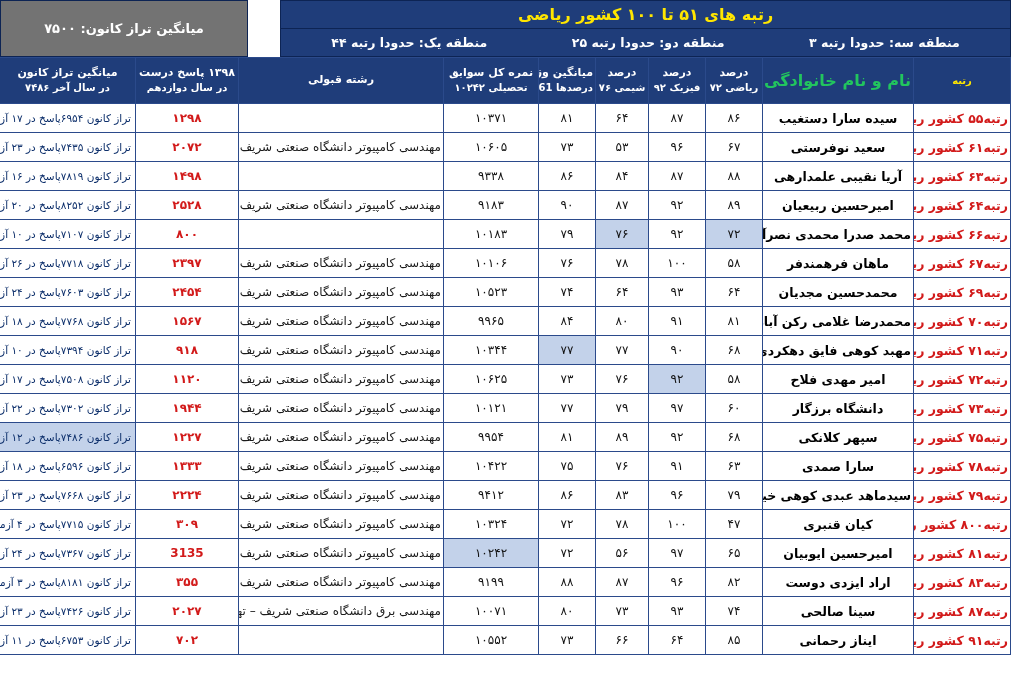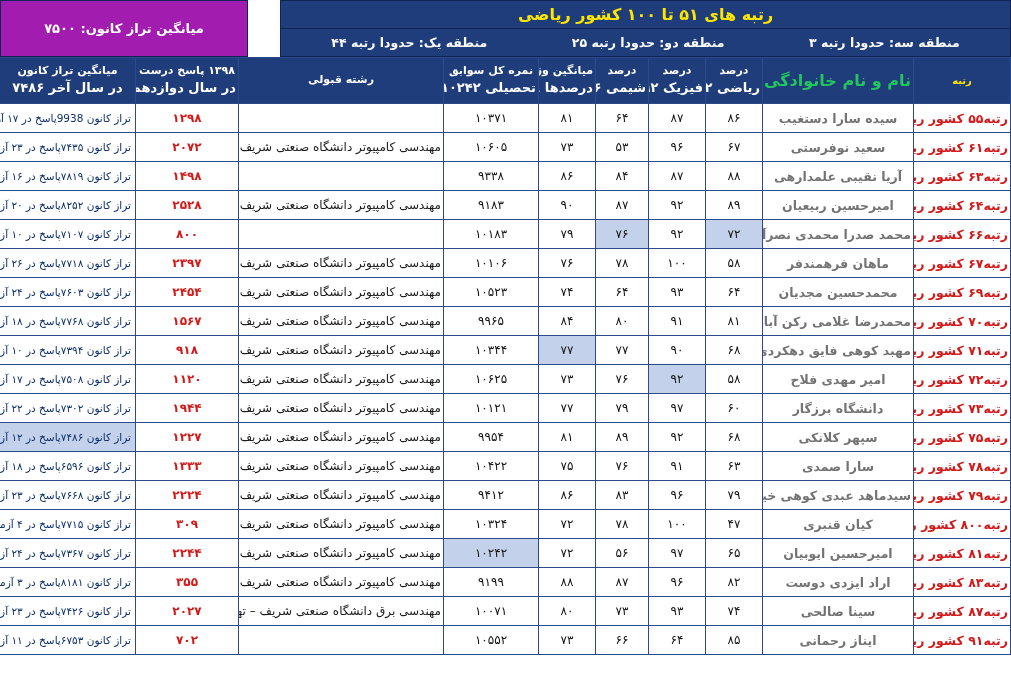--- a/index.html
+++ b/index.html
@@ -22,21 +22,21 @@
 
   
   .hdr {
     display: flex;
     flex-direction: row-reverse;
     width: 1011px;
     height: 57px;
   }
   .hdr-logo {
     width: 248px;
-    background: #a21caf;
+    background: #737373;
     border: 1px solid #0d2454;
     box-sizing: border-box;
     display: flex;
     align-items: center;
     justify-content: center;
   }
   .hdr-right {
     flex: 1;
     display: flex;
     flex-direction: column;
@@ -89,40 +89,40 @@
   
   thead th {
     background: #1f3d7a;
     color: #ffffff;
     font-size: 11px;
     font-weight: bold;
     height: 46px;
     line-height: 1.35;
     border-color: #13306b;
   }
-  thead th .l2 { display: block; font-size: 13px; }
+  thead th .l2 { display: block; font-size: 10px; }
   thead th.rank-h {
     font-size: 10px;
     color: #ffe600;
   }
   thead th.name-h {
     font-size: 16px;
     color: #22c55e;
   }
 
   tbody tr { height: 29px; }
   tbody td { font-size: 11.5px; color: #111; background:#ffffff; }
 
   td.rank {
     color: #d21a1a;
     font-weight: bold;
     font-size: 12.5px;
   }
   td.name {
-    color: #737373;
+    color: #000000;
     font-weight: bold;
     font-size: 12.5px;
   }
   td.score { font-size: 12px; color: #111; font-weight: normal; }
   td.total { font-size: 12px; }
   td.major { font-size: 12px; color: #1b1b1b; }
   td.kanoon-cnt { color: #d21a1a; font-weight: bold; font-size: 12px; }
   td.taraz { font-size: 10.5px; color: #0d2f6b; }
 
   td.hl { background: #c3d2ea; }
@@ -212,21 +212,21 @@
           <td class="name">سیده سارا دستغیب</td>
           <td class="score">۸۶</td>
           <td class="score">۸۷</td>
           <td class="score">۶۴</td>
           <td class="score">۸۱</td>
           <td class="total">۱۰۳۷۱</td>
           <td class="major"></td>
           <td class="kanoon-cnt">۱۲۹۸</td>
           <td class="taraz" style="padding: 0px 4px;">
             <div style="display: flex; justify-content: space-between; align-items: center;">
-              <span>تراز کانون 9938</span>
+              <span>تراز کانون ۶۹۵۴</span>
               <span>پاسخ در ۱۷ آزمون</span>
             </div>
           </td>
         </tr>
         <tr>
           <td class="rank">رتبه۶۱ کشور ریاضی</td>
           <td class="name">سعید نوفرستی</td>
           <td class="score">۶۷</td>
           <td class="score">۹۶</td>
           <td class="score">۵۳</td>
@@ -464,21 +464,21 @@
         </tr>
         <tr>
           <td class="rank">رتبه۸۱ کشور ریاضی</td>
           <td class="name">امیرحسین ایوبیان</td>
           <td class="score">۶۵</td>
           <td class="score">۹۷</td>
           <td class="score">۵۶</td>
           <td class="score">۷۲</td>
           <td class="total hl">۱۰۲۴۲</td>
           <td class="major">مهندسی کامپیوتر دانشگاه صنعتی شریف – تهران</td>
-          <td class="kanoon-cnt">۲۲۴۴</td>
+          <td class="kanoon-cnt">3135</td>
           <td class="taraz" style="padding: 0px 4px;">
             <div style="display: flex; justify-content: space-between; align-items: center;">
               <span>تراز کانون ۷۳۶۷</span>
               <span>پاسخ در ۲۴ آزمون</span>
             </div>
           </td>
         </tr>
         <tr>
           <td class="rank">رتبه۸۳ کشور ریاضی</td>
           <td class="name">اراد ایزدی دوست</td>

